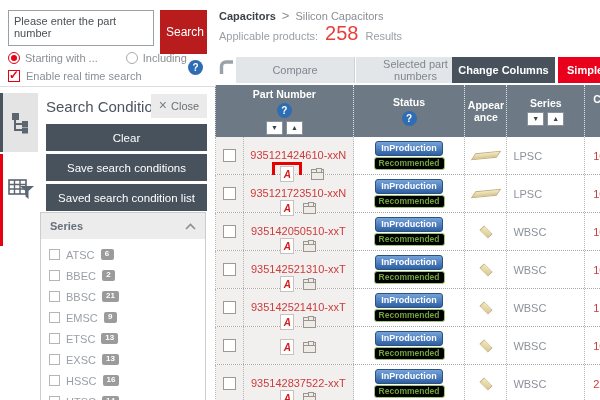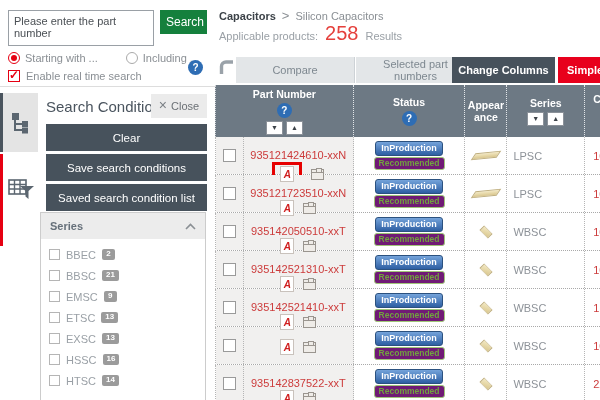--- a/index.html
+++ b/index.html
@@ -3,21 +3,21 @@
 <meta charset="utf-8">
 <style>
   html,body{margin:0;padding:0;background:#fff;}
   .stage{position:relative;width:600px;height:400px;background:#fff;overflow:hidden;
          font-family:"Liberation Sans",sans-serif;-webkit-font-smoothing:antialiased;}
 
   
   .part-input{position:absolute;left:8px;top:10px;width:146px;height:36px;border:1px solid #9aa0a6;
               font-family:"Liberation Sans",sans-serif;font-size:11px;padding:4px 5px;resize:none;color:#333;box-sizing:border-box;}
   .part-input::placeholder{color:#4a4f54;}
-  .search-btn{position:absolute;left:160px;top:10px;width:47px;height:24px;background:#15803d;color:#fff;
+  .search-btn{position:absolute;left:160px;top:10px;width:47px;height:44px;background:#b91c1c;color:#fff;
               border:none;font-family:"Liberation Sans",sans-serif;font-size:12px;cursor:pointer;}
   .radio-row{position:absolute;left:8px;top:52px;display:flex;gap:28px;align-items:center;font-size:11px;color:#8a8f94;}
   .radio-opt{display:flex;align-items:center;gap:5px;}
   .radio{width:12px;height:12px;border-radius:50%;border:1px solid #aaa;background:#fff;display:inline-block;position:relative;box-sizing:border-box;}
   .radio.sel{border-color:#e60012;}
   .radio.sel::after{content:"";position:absolute;left:2px;top:2px;width:6px;height:6px;border-radius:50%;background:#e60012;}
   .check-row{position:absolute;left:8px;top:70px;font-size:11px;color:#8a8f94;display:flex;align-items:center;gap:6px;}
   .checkbox{width:12px;height:12px;border:1px solid #e60012;position:relative;background:#fff;box-sizing:border-box;flex:none;}
   .checkbox::after{content:"\2713";color:#e60012;font-size:12px;font-weight:bold;position:absolute;left:0px;top:-3px;}
   .qmark{display:inline-flex;width:15px;height:15px;border-radius:50%;background:#2e6db4;color:#fff;font-size:10px;
@@ -88,21 +88,21 @@
   .pdf-icon{width:12px;height:14px;background:#fff;border:1px solid #c9c2bc;position:relative;display:inline-flex;
             align-items:center;justify-content:center;cursor:pointer;}
   .pdf-icon::after{content:"A";color:#cf1d1d;font-weight:bold;font-style:italic;font-size:10px;}
   .pkg-icon{width:13px;height:11px;border:1px solid #9a958f;background:#efece8;position:relative;box-sizing:border-box;cursor:pointer;}
   .pkg-icon::before{content:"";position:absolute;left:0;right:0;top:2px;border-top:1px solid #9a958f;}
   .pkg-icon::after{content:"";position:absolute;left:4px;top:-2px;width:4px;height:3px;border:1px solid #9a958f;background:#efece8;}
   .annotated{display:inline-flex;border:3px solid #e60000;padding:1px 5px;background:transparent;}
   .td-status{width:112px;flex-direction:column;gap:1px;}
   .b-inprod{background:linear-gradient(#74a3da,#2e5fa3);border:1px solid #2b517f;color:#fff;font-size:9px;font-weight:bold;
             padding:1px 5px;border-radius:3px;line-height:1.2;}
-  .b-rec{background:#701a75;border:1px solid #9fc678;color:#71a33f;font-size:8.5px;font-weight:bold;
+  .b-rec{background:#000000;border:1px solid #9fc678;color:#71a33f;font-size:8.5px;font-weight:bold;
          padding:0 4px;border-radius:3px;line-height:1.25;}
   .td-app{width:42px;}
   .chip-lpsc{width:24px;height:7px;background:linear-gradient(#f3e9c4,#d9c68d);border:1px solid #bfae7d;
              transform:skewX(-38deg) rotate(-6deg);box-sizing:border-box;}
   .chip-wbsc{width:12px;height:12px;background:linear-gradient(135deg,#f3e9c4,#d9c68d);border:1px solid #bfae7d;
              transform:rotate(45deg) scaleY(0.55);box-sizing:border-box;}
   .td-series{width:78px;justify-content:flex-start;padding-left:6px;color:#8d9298;font-size:11px;}
   .td-last{width:115px;justify-content:flex-start;padding-left:8px;color:#cc3b3b;font-size:11px;}
 </style>
 </head>
@@ -157,20 +157,25 @@
   <div class="series-box">
     <div class="series-head">
       <span>Series</span>
       <svg width="11" height="7" viewBox="0 0 11 7">
         <polyline points="1,6 5.5,1.5 10,6" fill="none" stroke="#8a8f94" stroke-width="1.6"></polyline>
       </svg>
     </div>
     <div class="series-list">
       <div class="series-item">
         <span class="s-cb"></span>
+        <span>ATSC</span>
+        <span class="s-badge">6</span>
+      </div>
+      <div class="series-item">
+        <span class="s-cb"></span>
         <span>BBEC</span>
         <span class="s-badge">2</span>
       </div>
       <div class="series-item">
         <span class="s-cb"></span>
         <span>BBSC</span>
         <span class="s-badge">21</span>
       </div>
       <div class="series-item">
         <span class="s-cb"></span>

